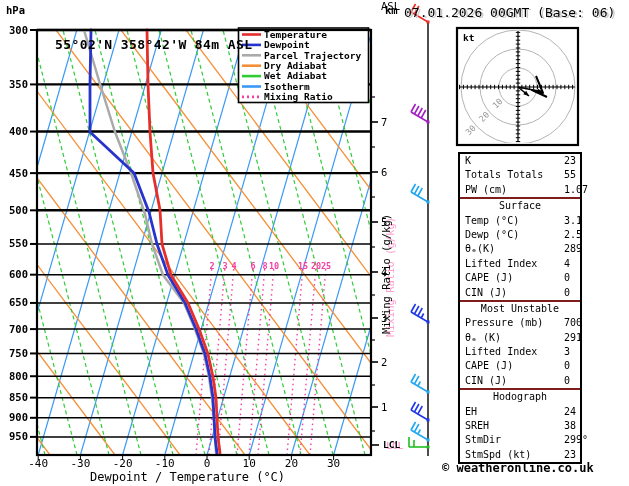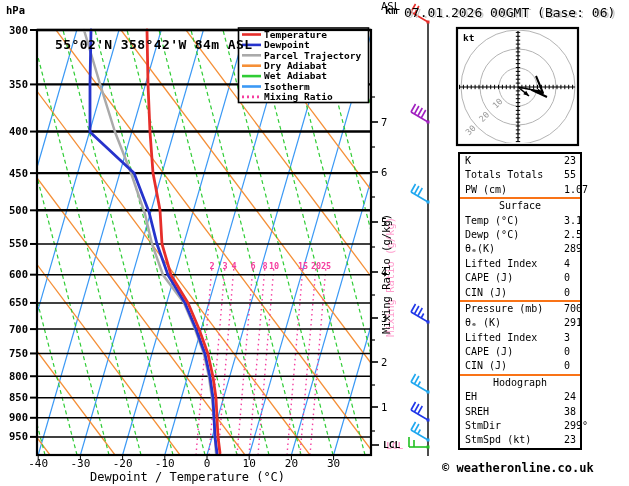--- a/index.html
+++ b/index.html
@@ -10,21 +10,21 @@
   .t{position:absolute;white-space:pre;}
   .hpa{left:6px;top:4px;font-size:10.5px;font-weight:bold;}
   .station{left:55px;top:5px;font-size:13px;font-weight:bold;letter-spacing:.4px;margin-top:32px;}
   .kmlbl{left:385px;top:4px;font-size:10.5px;font-weight:bold;}
   .asllbl{left:381px;top:0;font-size:10.5px;font-weight:normal;}
   .datelbl{left:404px;top:5px;font-size:13px;font-weight:normal;text-shadow:2px 1px 0 #c8c8c8;}
   .xaxis{left:90px;top:470px;width:260px;text-align:left;font-size:12px;}
   .copy{left:442px;top:461px;font-size:12px;font-weight:bold;}
   #table{position:absolute;left:458px;top:152px;width:124px;box-sizing:border-box;
          border:2px solid #000;background:#fff;font-size:10px;}
-  #table .sec{border-top:2px solid #f97316;}
+  #table .sec{border-top:2px solid #7f1d1d;}
   #table .sec:first-child{border-top:none;}
   #table .trow{position:relative;height:14.4px;line-height:14.4px;padding-left:5px;white-space:pre;}
   #table .thdr{text-align:center;padding-left:0;}
   #table .tval{position:absolute;left:104px;top:0;}
 </style>
 </head>
 <body>
 
 <div id="canvas">
   <svg id="main" width="629" height="486">
@@ -359,20 +359,21 @@
       <div class="sec">
         <div class="trow thdr">Surface</div>
         <div class="trow"><span>Temp (°C)</span><span class="tval">3.1</span></div>
         <div class="trow"><span>Dewp (°C)</span><span class="tval">2.5</span></div>
         <div class="trow"><span>θₑ(K)</span><span class="tval">289</span></div>
         <div class="trow"><span>Lifted Index</span><span class="tval">4</span></div>
         <div class="trow"><span>CAPE (J)</span><span class="tval">0</span></div>
         <div class="trow"><span>CIN (J)</span><span class="tval">0</span></div>
       </div>
       <div class="sec">
+        <div class="trow thdr">Most Unstable</div>
         <div class="trow"><span>Pressure (mb)</span><span class="tval">700</span></div>
         <div class="trow"><span>θₑ (K)</span><span class="tval">291</span></div>
         <div class="trow"><span>Lifted Index</span><span class="tval">3</span></div>
         <div class="trow"><span>CAPE (J)</span><span class="tval">0</span></div>
         <div class="trow"><span>CIN (J)</span><span class="tval">0</span></div>
       </div>
       <div class="sec">
         <div class="trow thdr">Hodograph</div>
         <div class="trow"><span>EH</span><span class="tval">24</span></div>
         <div class="trow"><span>SREH</span><span class="tval">38</span></div>

